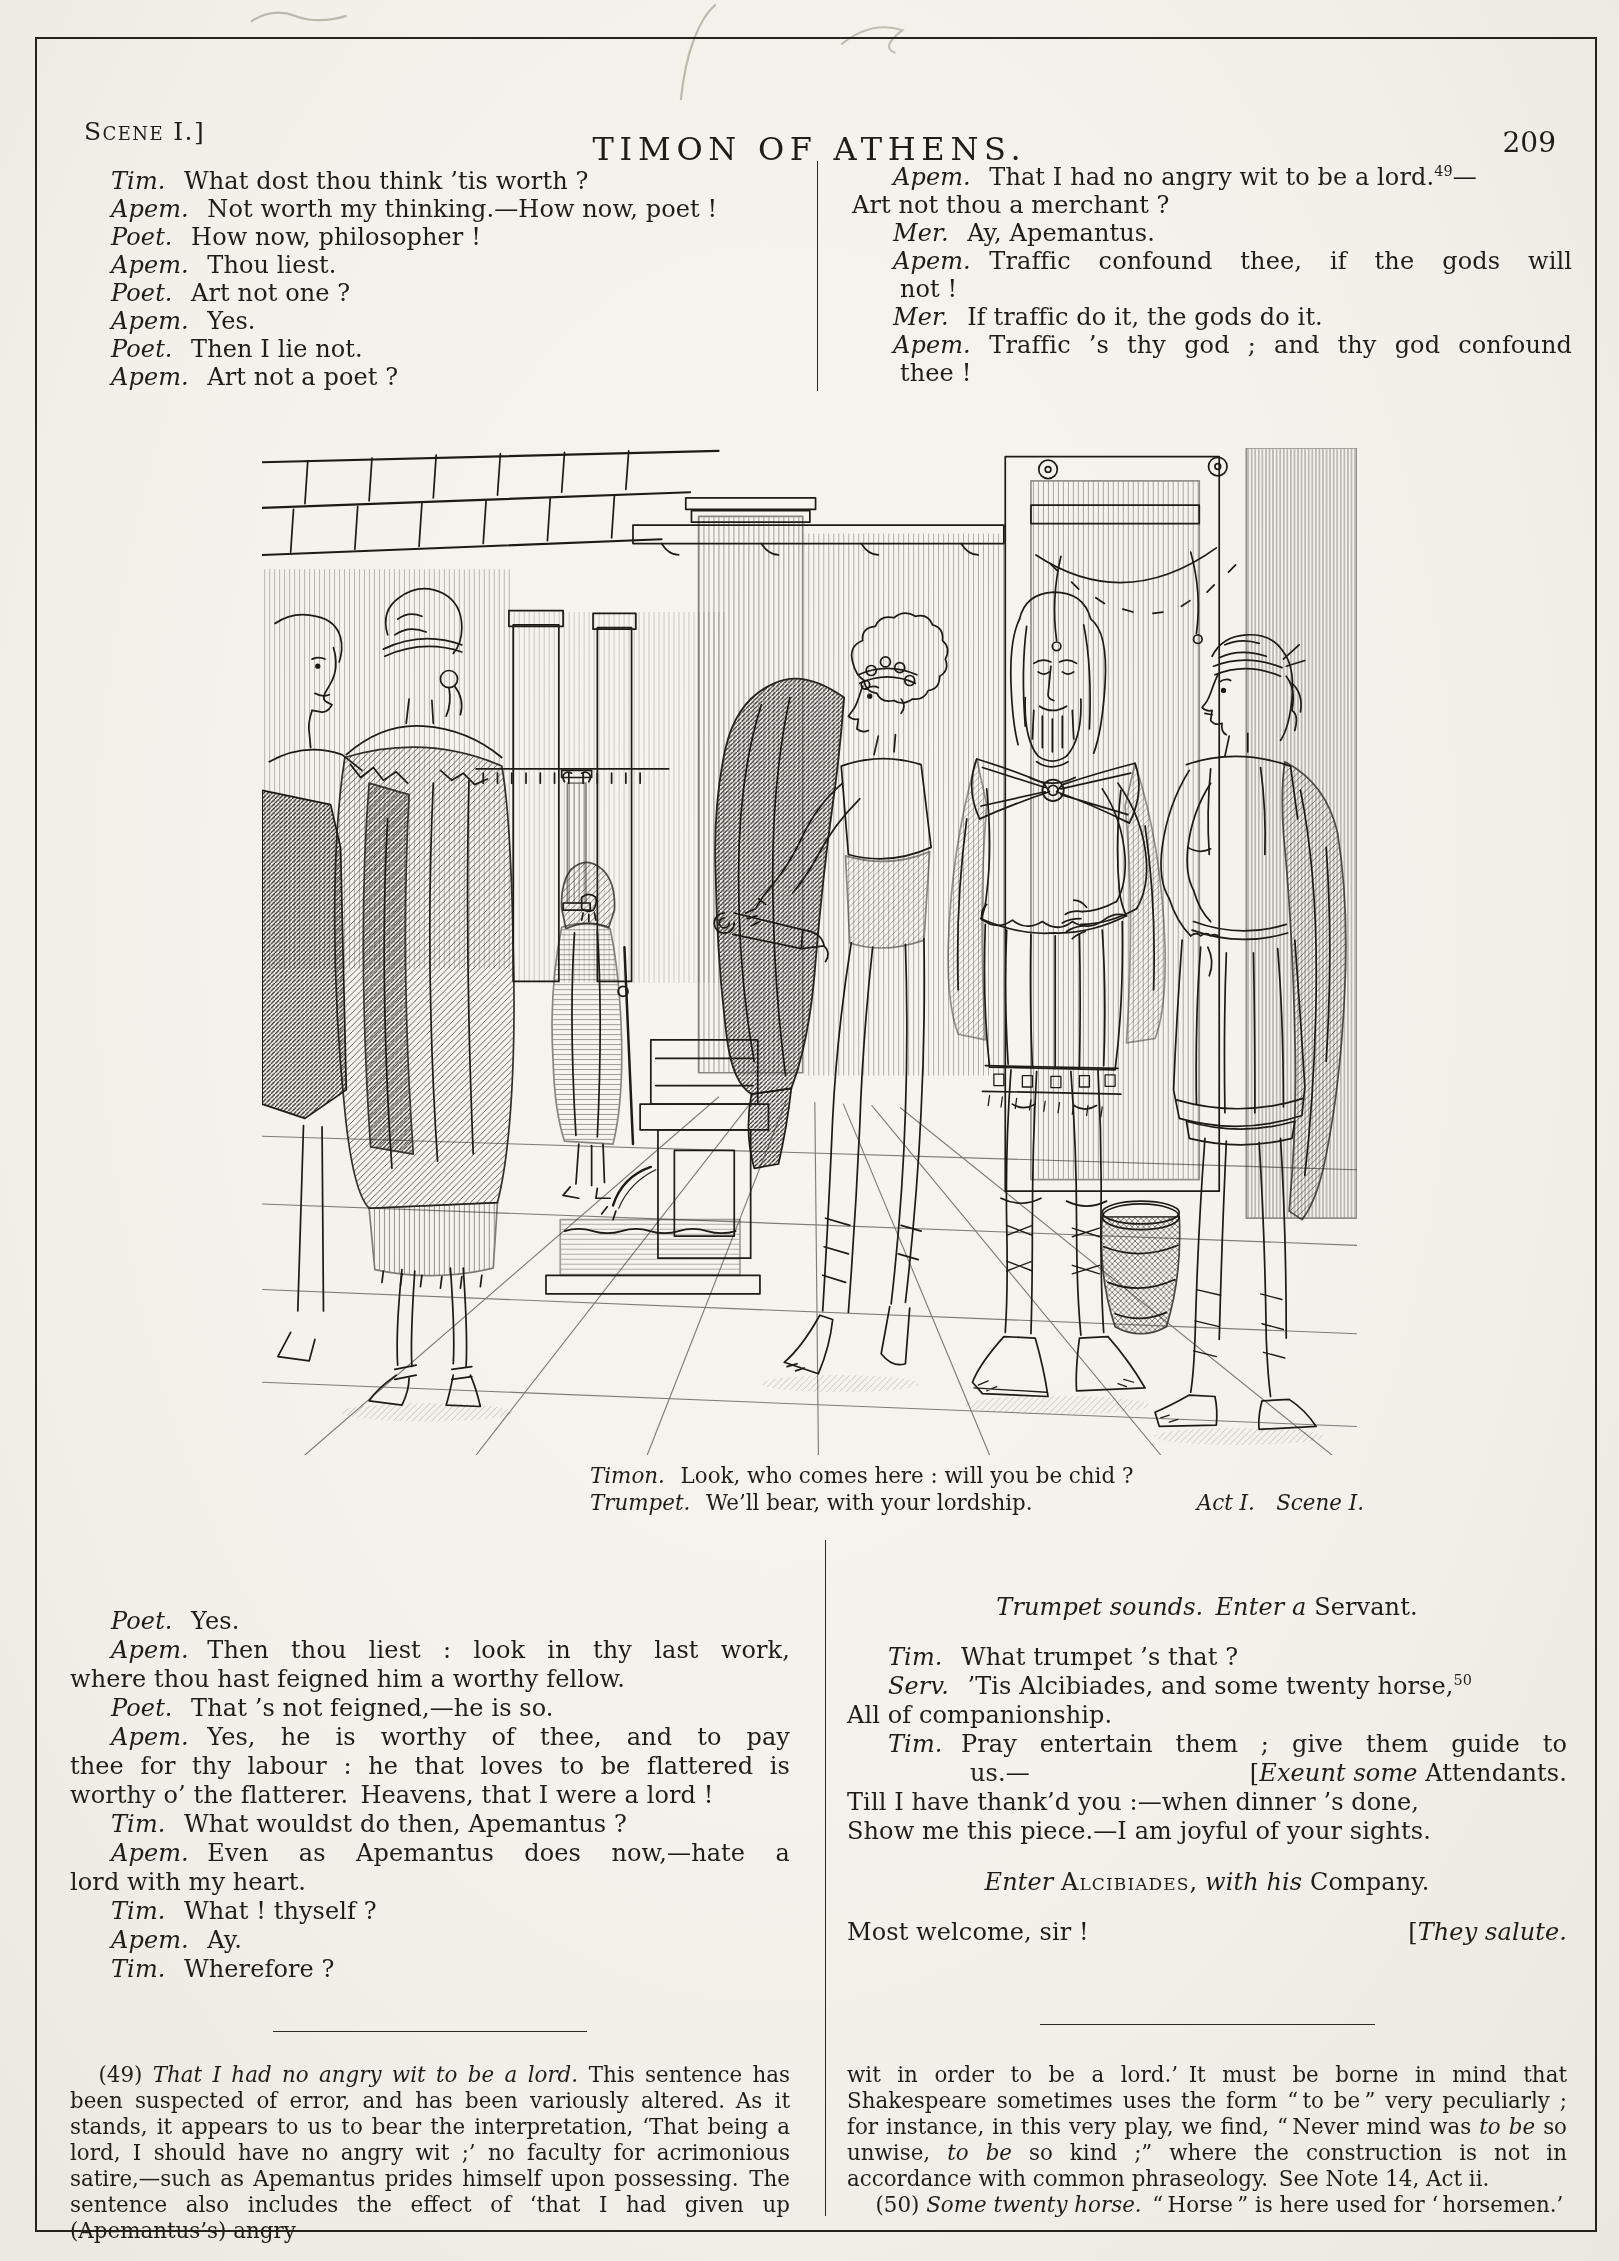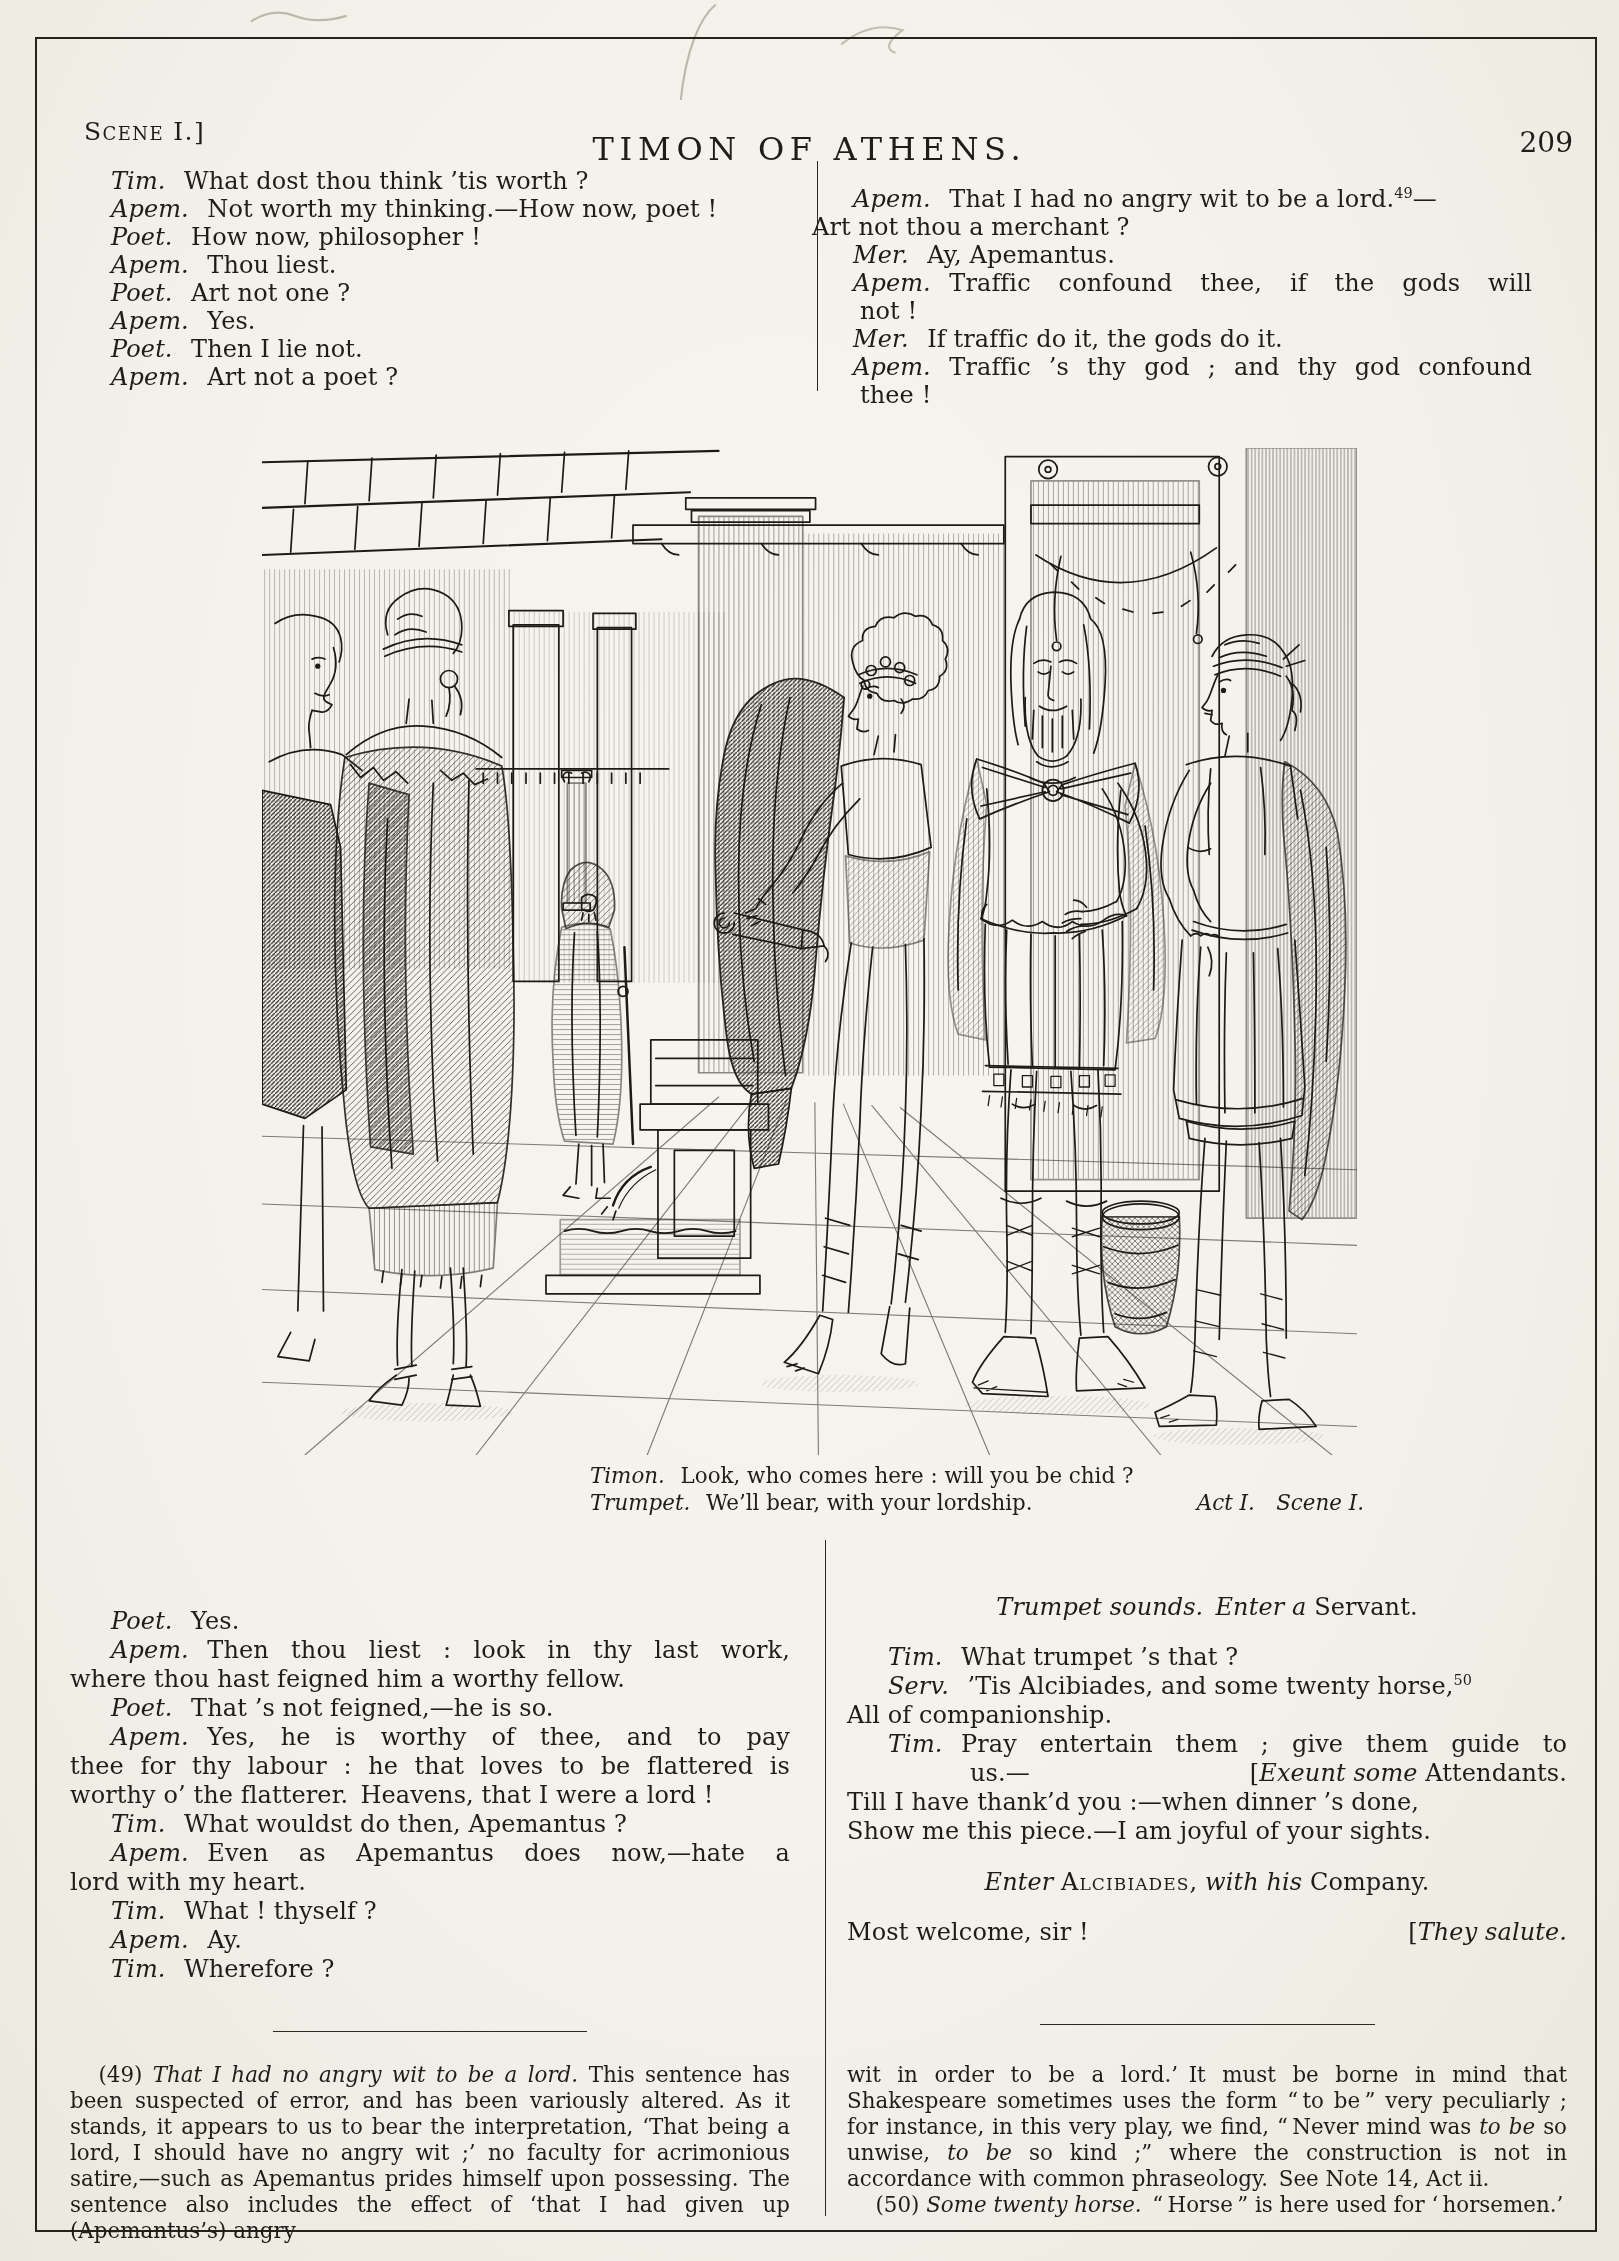--- a/index.html
+++ b/index.html
@@ -8,24 +8,24 @@
     width:1619px;height:2261px;
     margin:0 auto;
     background:radial-gradient(ellipse at 48% 40%, #f6f5f0 0%, #f3f1ea 55%, #eae7de 100%);
     color:#201d18;
     font-family:"DejaVu Serif","Liberation Serif",serif;
     overflow:hidden;
   }
   .frame{position:absolute;left:35px;top:37px;width:1558px;height:2191px;border:2.1px solid #26231d;}
   .scene-label{position:absolute;left:84px;top:117px;font-size:25px;font-variant:small-caps;letter-spacing:1.4px;}
   .title{position:absolute;left:0;width:1619px;text-align:center;top:123px;font-size:32px;letter-spacing:5.7px;margin-top:7px;}
-  .page-number{position:absolute;right:46px;top:126px;font-size:28px;}
+  .page-number{position:absolute;right:63px;top:126px;font-size:28px;}
   .col{position:absolute;width:720px;font-size:24px;line-height:28px;letter-spacing:0.1px;}
   .tl{left:70px;top:167px;}
-  .tr{left:812px;top:163px;margin-top:22px;}
+  .tr{left:852px;top:163px;}
   .bl{left:70px;top:1607px;line-height:29px;}
   .br{left:847px;top:1593px;line-height:29px;}
   .fncol{position:absolute;width:720px;font-size:21.4px;line-height:26px;}
   .fl{left:70px;top:2062px;}
   .fr{left:847px;top:2062px;}
   .ln{position:relative;margin:0;}
   .ind{text-indent:41px;}
   .c1{padding-left:48px;}
   .c2{padding-left:123px;}
   .center{text-align:center;}

